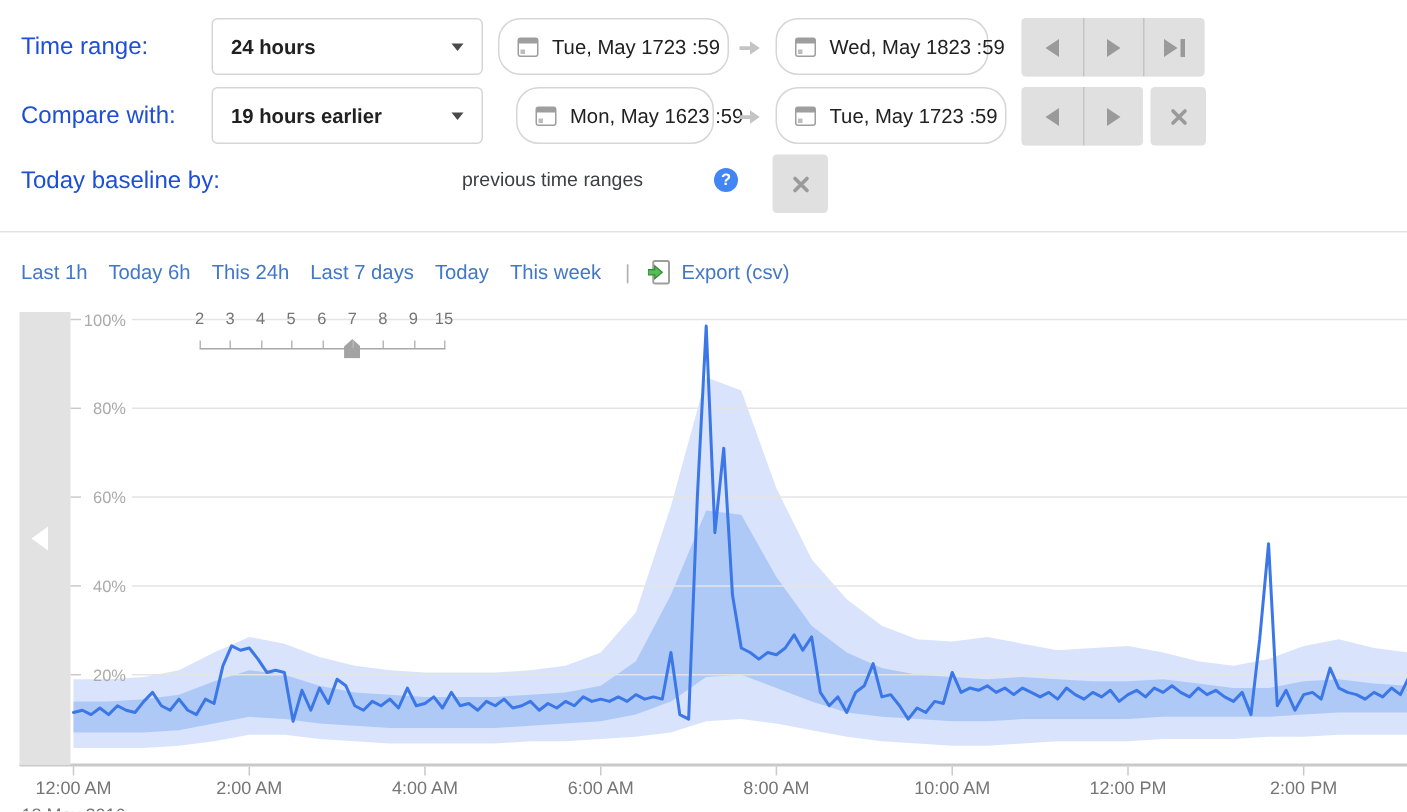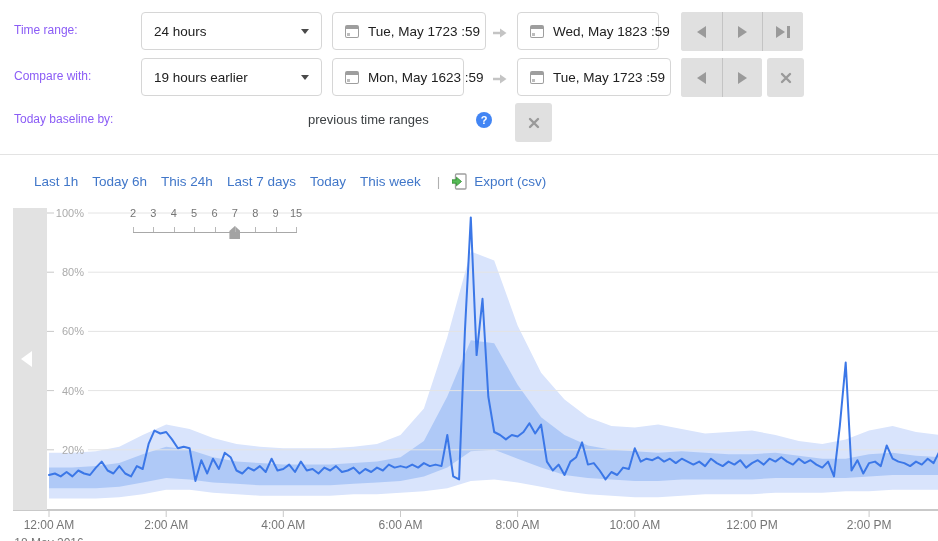--- a/index.html
+++ b/index.html
@@ -1,29 +1,29 @@
 <!DOCTYPE html>
 <html><head>
 <meta charset="utf-8">
 <style>
   * { box-sizing: border-box; margin: 0; padding: 0; }
   html,body { background:#fff; }
   body { font-family: "Liberation Sans", sans-serif; }
   #app { position:relative; width:938px; height:541px; background:#fff; overflow:hidden; }
 
   .row { position:absolute; left:0; width:938px; height:39px; }
-  .rlabel { position:absolute; top:11px; font-size:12px; color:#8b5cf6; }
+  .rlabel { position:absolute; top:11px; font-size:16px; color:#1d4ed8; }
 
   .selectbox { position:absolute; top:0; height:38px; border:1px solid #d6d6d6; border-radius:4px;
                background:#fff; display:flex; align-items:center; padding:0 12px; cursor:pointer; }
-  .selval { font-size:13.5px; color:#212121; }
+  .selval { font-size:13.5px; color:#212121;font-weight:bold; }
   .caret { margin-left:auto; width:0; height:0; border-left:4px solid transparent;
            border-right:4px solid transparent; border-top:5px solid #4a4a4a; }
 
-  .datebox { position:absolute; top:0; height:38px; border:1px solid #d6d6d6; border-radius:4px;
+  .datebox { position:absolute; top:0; height:38px; border:1px solid #d6d6d6; border-radius:15px;
              background:#fff; display:flex; align-items:center; padding:0 12px; cursor:pointer; }
   .calicon { position:relative; width:14px; height:13px; border:1px solid #9e9e9e; border-top:4px solid #9e9e9e;
              border-radius:2px; margin-right:9px; flex:0 0 auto; }
   .calicon::after { content:""; position:absolute; left:1px; bottom:1px; width:3px; height:3px; background:#bdbdbd; }
   .dtext { font-size:13.5px; color:#212121; white-space:nowrap; }
   .ttext { font-size:13.5px; color:#212121; margin-left:auto; white-space:nowrap; }
 
   .arrowsep { position:absolute; top:13px; }
 
   .btngroup { position:absolute; top:0; height:39px; display:flex; background:#e0e0e0; border-radius:3px; overflow:hidden; }
@@ -41,21 +41,21 @@
   .tickline { position:absolute; top:20px; width:1px; height:5px; background:#b8b8b8; }
   .slider-track { position:absolute; top:25px; left:0; width:164px; height:1px; background:#a8a8a8; }
   .slider-handle { position:absolute; top:19px; width:11px; height:13px; background:#a3a3a3; cursor:pointer;
                    clip-path:polygon(50% 0, 100% 38%, 100% 100%, 0 100%, 0 38%); }
   .suffix { position:absolute; top:11px; font-size:13px; color:#3c4043; }
   .help { position:absolute; width:16px; height:16px; border-radius:50%; background:#4285f4; color:#fff;
           font-size:11px; font-weight:bold; text-align:center; line-height:16px; cursor:pointer; }
 
   .divider { position:absolute; top:154px; left:0; width:938px; height:1px; background:#e3e3e3; }
 
-  .quicklinks { position:absolute; top:173px; left:14px; display:flex; align-items:center; font-size:13.5px;margin-left:20px; }
+  .quicklinks { position:absolute; top:173px; left:14px; display:flex; align-items:center; font-size:13.5px; }
   .qlink { color:#4177c9; text-decoration:none; margin-right:14px; cursor:pointer; white-space:nowrap; }
   .qsep { color:#b0b0b0; margin:0 12px 0 2px; }
   .exportlink { color:#4177c9; text-decoration:none; cursor:pointer; display:flex; align-items:center; }
   .exporticon { margin-right:7px; display:inline-flex; }
 
   #chart-svg { position:absolute; top:0; left:0; z-index:0; }
   .controls-layer { position:absolute; top:0; left:0; z-index:2; width:938px; }
   .collapse-handle { position:absolute; left:13px; top:208px; width:34px; height:302px; background:#e2e2e2;
                      cursor:pointer; z-index:1; display:flex; align-items:center; }
   .collapse-arrow { margin-left:8px; width:0; height:0; border-top:8px solid transparent;
@@ -145,21 +145,21 @@
           </button>
       </div>
     </div>
 
     <div class="row" style="top:58px">
       <span class="rlabel" style="left:14px">Compare with:</span>
       <div class="selectbox" style="left:141px;width:181px">
         <span class="selval">19 hours earlier</span>
         <span class="caret"></span>
       </div>
-      <div class="datebox" style="left:332px;width:132px">
+      <div class="datebox" style="left:344px;width:132px">
         <span class="calicon"></span>
         <span class="dtext">Mon, May 16</span>
         <span class="ttext">23 :59</span>
       </div>
       <span class="arrowsep" style="left:492px">
         <svg width="17" height="12">
             <path d="M1 6 H9" stroke="#c4c4c4" stroke-width="2.5"></path>
             <path d="M8 1.5 L14.5 6 L8 10.5 Z" fill="#c4c4c4"></path>
           </svg>
       </span>

